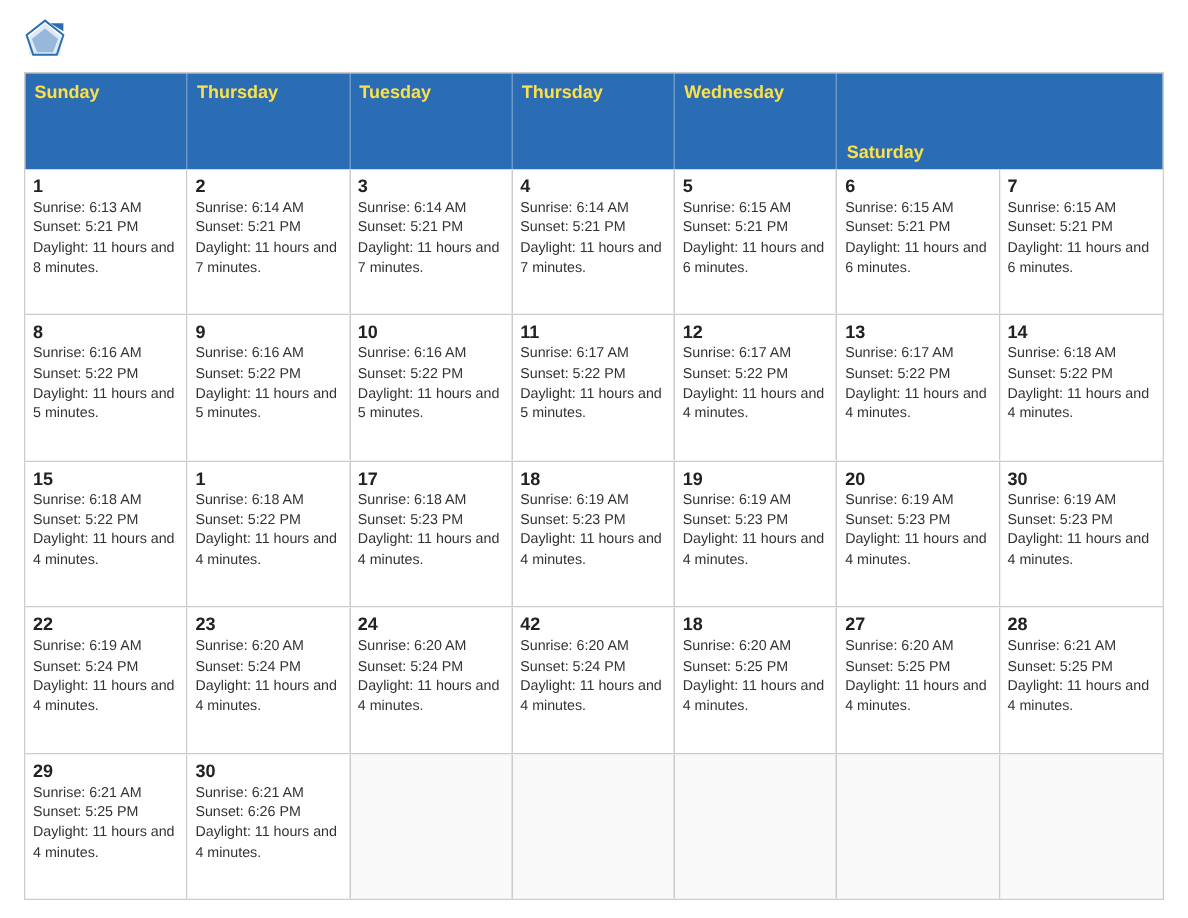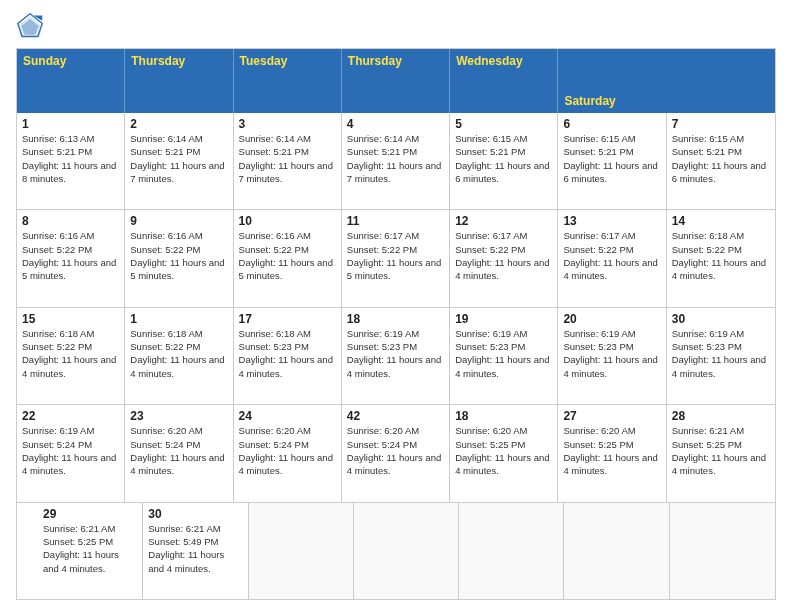--- a/index.html
+++ b/index.html
@@ -85,21 +85,21 @@
       flex: 1;
       display: flex;
       flex-direction: column;
     }
     .cal-row {
       display: grid;
       grid-template-columns: repeat(7, 1fr);
       flex: 1;
       border-bottom: 1px solid #ccc;
     }
-    .cal-row:last-child { border-bottom: none; margin-left: 21px; }
+    .cal-row:last-child { border-bottom: none; }
     .cal-cell {
       padding: 4px 5px;
       border-right: 1px solid #ccc;
       font-size: 9.5px;
       color: #333;
       vertical-align: top;
       min-height: 0;
       background: #fff;
     }
     .cal-cell:last-child { border-right: none; }
@@ -329,21 +329,21 @@
         <div class="cal-row">
           <div class="cal-cell">
         <span class="day-num">29</span>
         <span class="cell-line">Sunrise: 6:21 AM</span>
         <span class="cell-line">Sunset: 5:25 PM</span>
         <span class="cell-line">Daylight: 11 hours and 4 minutes.</span>
       </div>
           <div class="cal-cell">
         <span class="day-num">30</span>
         <span class="cell-line">Sunrise: 6:21 AM</span>
-        <span class="cell-line">Sunset: 5:49 PM</span>
+        <span class="cell-line">Sunset: 6:26 PM</span>
         <span class="cell-line">Daylight: 11 hours and 4 minutes.</span>
       </div>
           <div class="cal-cell empty"></div>
           <div class="cal-cell empty"></div>
           <div class="cal-cell empty"></div>
           <div class="cal-cell empty"></div>
           <div class="cal-cell empty"></div>
         </div>
       </div>
   </div>

